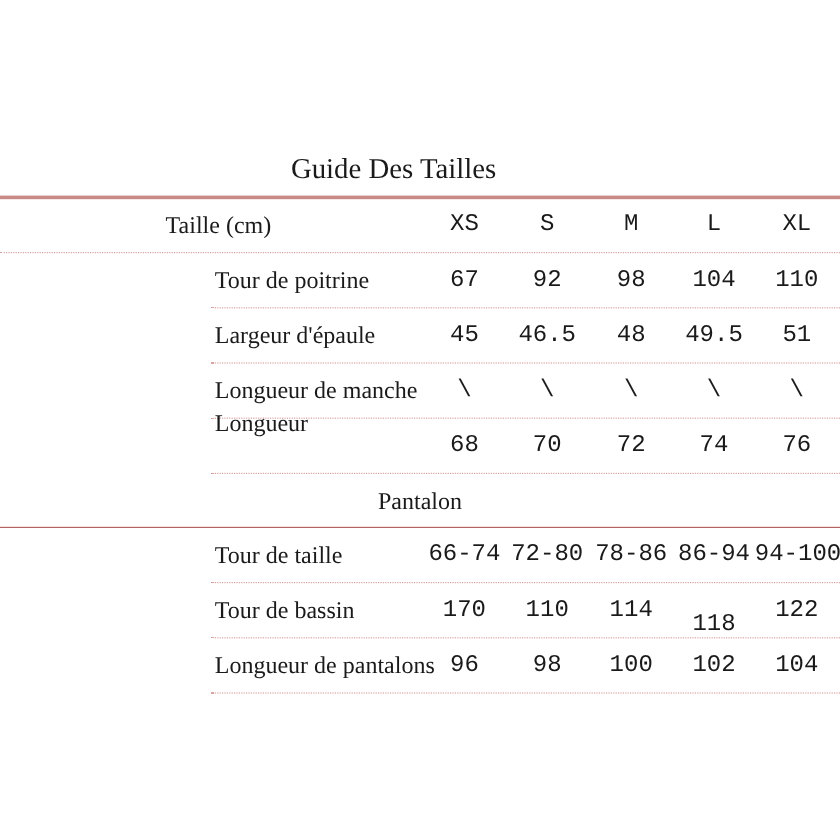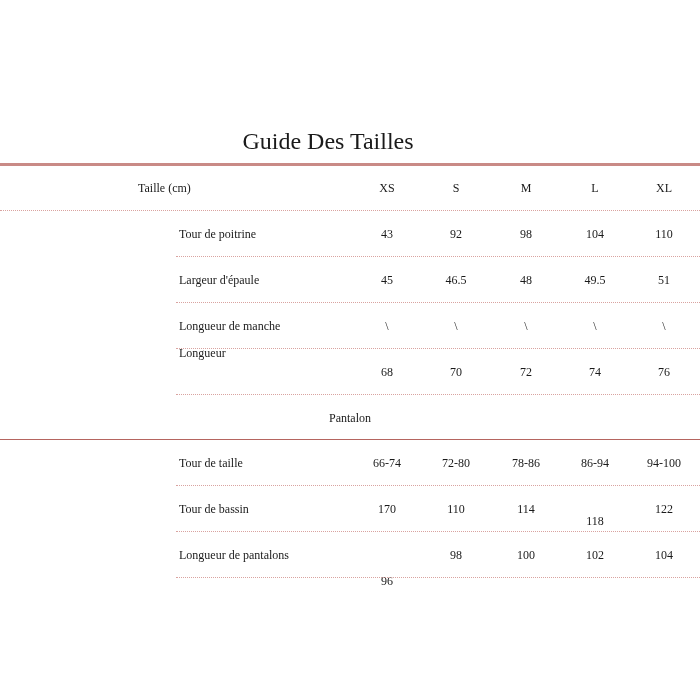--- a/index.html
+++ b/index.html
@@ -18,42 +18,42 @@
     }
     .thin-line {
       position: absolute; left: 0; width: 700px; height: 1px;
       background: #b56560;
     }
     .dotted {
       position: absolute; height: 0;
       border-top: 1px dotted #d9a3a0;
     }
     .cell {
-      position: absolute; font-size: 12px; line-height: 20px; white-space: nowrap;
+      position: absolute; font-size: 20px; line-height: 20px; white-space: nowrap;
     }
-    .num { text-align: center; width: 70px; }
+    .num { text-align: center; width: 70px; font-family: Liberation Mono, monospace; }
     .label { text-align: left; }
   </style>
 </head>
 <body>
 
 <div class="title">Guide Des Tailles</div>
 <div class="thick-line"></div>
 
 <div class="cell label" style="left:138px; top:178px;">Taille (cm)</div>
 <div class="cell num" style="left:352px; top:178px;">XS</div>
 <div class="cell num" style="left:421px; top:178px;">S</div>
 <div class="cell num" style="left:491px; top:178px;">M</div>
 <div class="cell num" style="left:560px; top:178px;">L</div>
 <div class="cell num" style="left:629px; top:178px;">XL</div>
 <div class="dotted" style="left:0; width:700px; top:210px;"></div>
 
 <div>
   <div class="cell label" style="left:179px; top:224px;">Tour de poitrine</div>
-  <div class="cell num" style="left:352px; top:224px;">43</div>
+  <div class="cell num" style="left:352px; top:224px;">67</div>
   <div class="cell num" style="left:421px; top:224px;">92</div>
   <div class="cell num" style="left:491px; top:224px;">98</div>
   <div class="cell num" style="left:560px; top:224px;">104</div>
   <div class="cell num" style="left:629px; top:224px;">110</div>
 </div>
 <div class="dotted" style="left:176px; width:524px; top:256px;"></div>
 
 <div>
   <div class="cell label" style="left:179px; top:270px;">Largeur d'épaule</div>
   <div class="cell num" style="left:352px; top:270px;">45</div>
@@ -102,19 +102,19 @@
   <div class="cell num" style="left:352px; top:499px;">170</div>
   <div class="cell num" style="left:421px; top:499px;">110</div>
   <div class="cell num" style="left:491px; top:499px;">114</div>
   <div class="cell num" style="left:560px; top:499px;margin-top:12px;">118</div>
   <div class="cell num" style="left:629px; top:499px;">122</div>
 </div>
 <div class="dotted" style="left:176px; width:524px; top:531px;"></div>
 
 <div>
   <div class="cell label" style="left:179px; top:545px;">Longueur de pantalons</div>
-  <div class="cell num" style="left:352px; top:545px;margin-top:26px;">96</div>
+  <div class="cell num" style="left:352px; top:545px;">96</div>
   <div class="cell num" style="left:421px; top:545px;">98</div>
   <div class="cell num" style="left:491px; top:545px;">100</div>
   <div class="cell num" style="left:560px; top:545px;">102</div>
   <div class="cell num" style="left:629px; top:545px;">104</div>
 </div>
 <div class="dotted" style="left:176px; width:524px; top:577px;"></div>
 
 </body></html>

